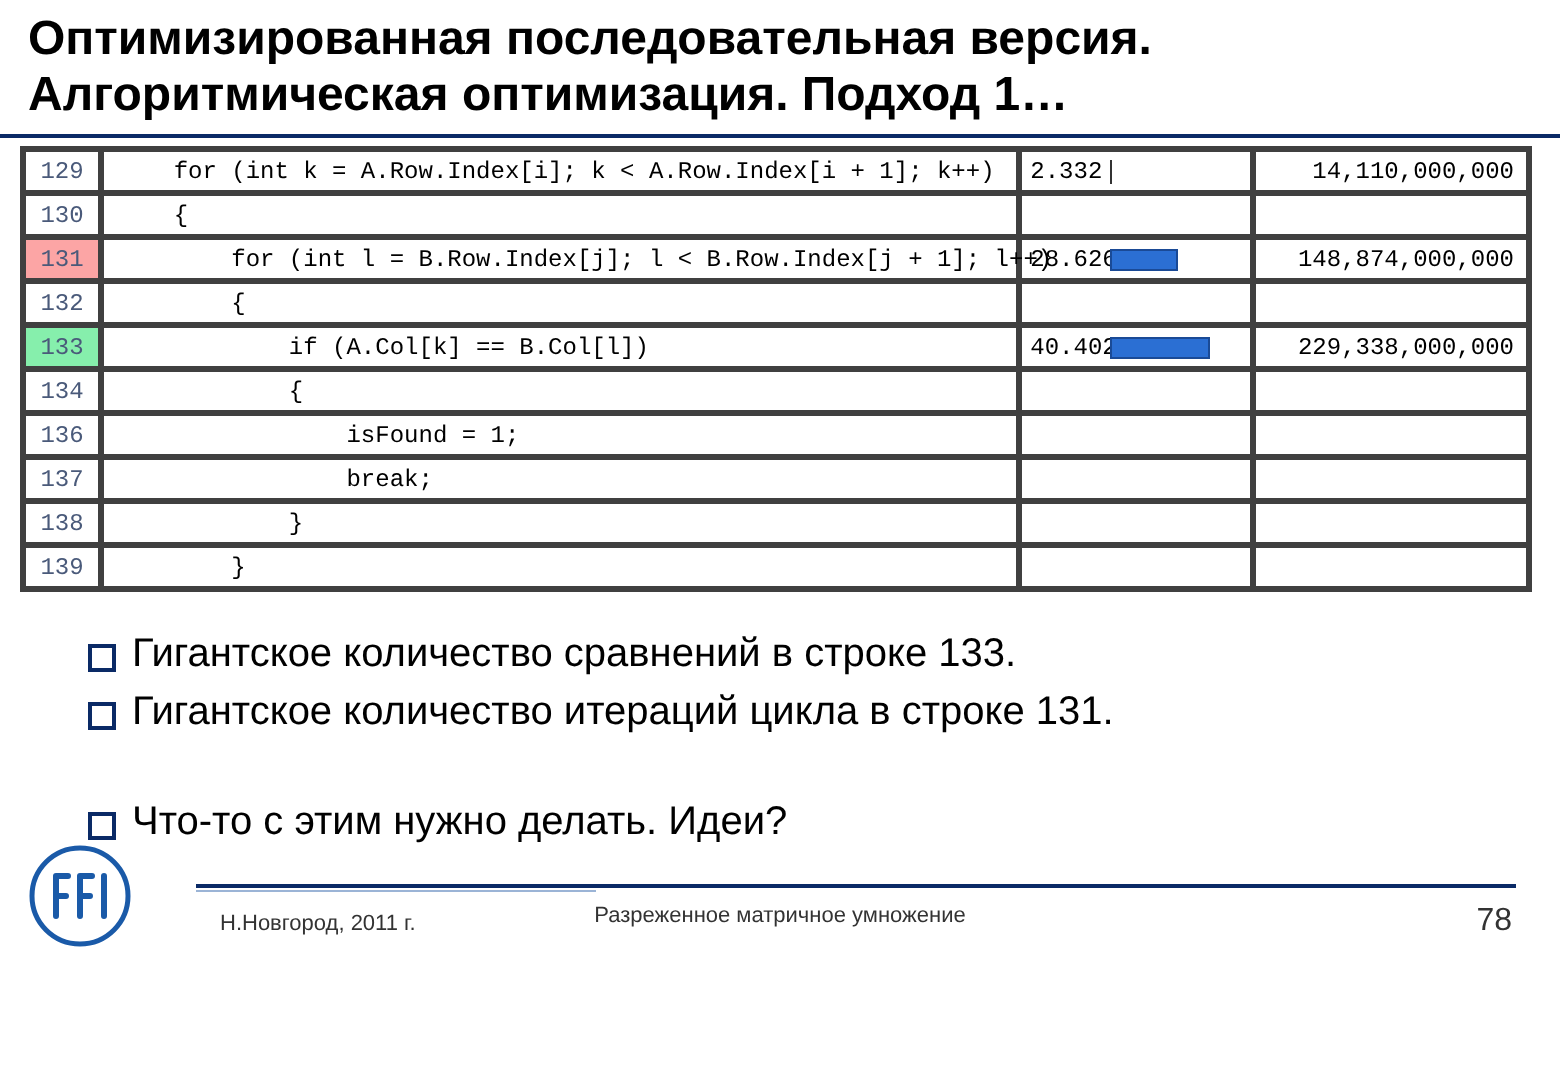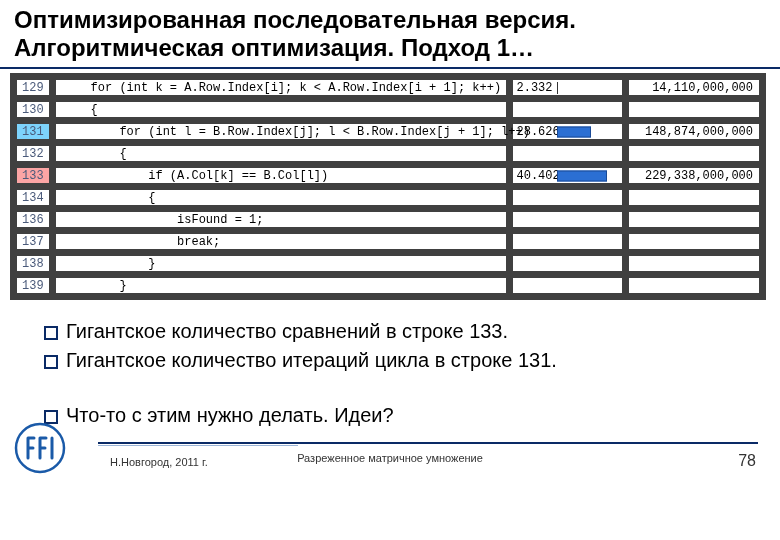--- a/index.html
+++ b/index.html
@@ -15,32 +15,32 @@
     border-bottom: 2px solid #0a2a66;
   }
 
   .code-table {
     margin: 4px 16px 0 10px;
     border-collapse: collapse;
     width: 756px;
     table-layout: fixed;
   }
   .code-table td {
-    border: 7px solid #404040;
+    border: 3px solid #404040;
     vertical-align: middle;
     height: 22px;
     margin-left: 20px;
   }
   .col-ln   { width: 34px; text-align: center; font-family: "Courier New", monospace; font-size: 12px; color: #4a5a7a; }
   .col-code { width: 400px; font-family: "Courier New", monospace; font-size: 12px; color: #000; white-space: pre; padding-left: 6px; }
   .col-bar  { width: 102px; font-family: "Courier New", monospace; font-size: 12px; color: #000; position: relative; padding: 0; }
   .col-num  { width: 120px; text-align: right; padding-right: 6px; font-family: "Courier New", monospace; font-size: 12px; color: #000; }
 
-  .ln-hot     { background: #7dd3fc; }
-  .ln-hottest { background: #fca5a5; }
+  .ln-hot     { background: #fca5a5; }
+  .ln-hottest { background: #86efac; }
 
   .bar-cell-inner {
     position: relative; width: 100%; height: 100%;
     display: flex; align-items: center;
   }
   .bar-label {
     position: absolute;
     left: 4px;
     top: 50%;
     transform: translateY(-50%);

